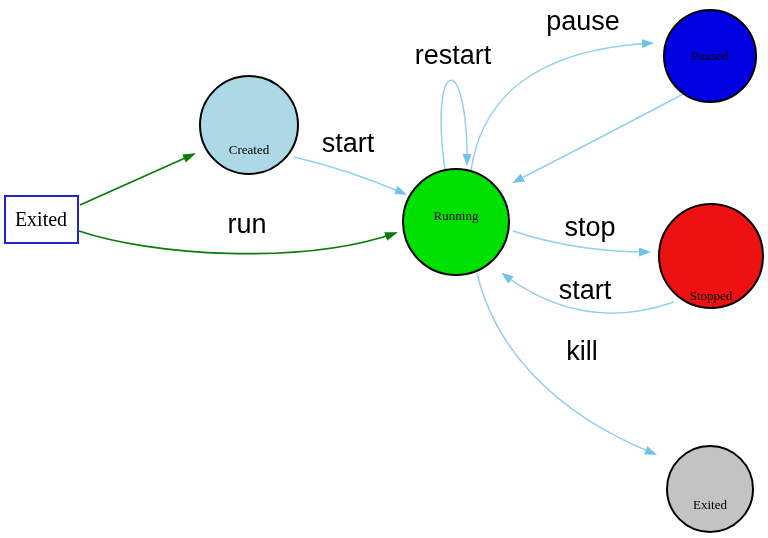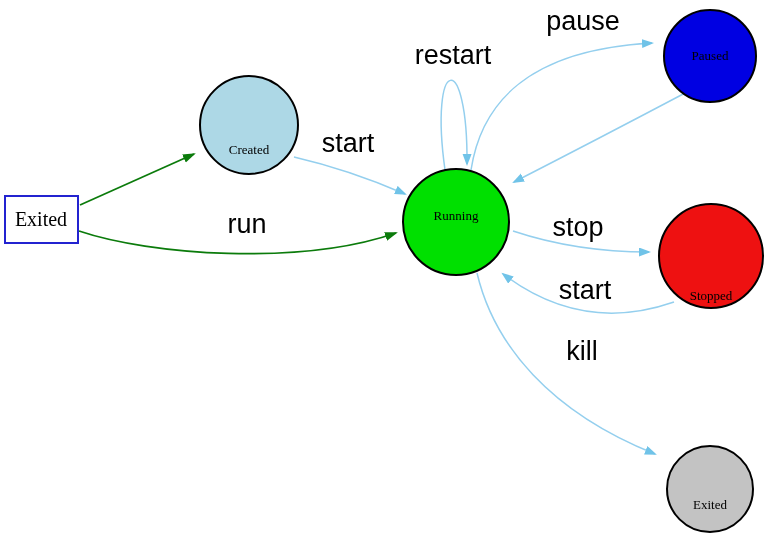--- a/index.html
+++ b/index.html
@@ -73,17 +73,17 @@
   <span class="label node-label" style="left:249px; top:125px;margin-top:25px;">Created</span>
   <span class="label node-label" style="left:456px; top:216px;">Running</span>
   <span class="label node-label" style="left:710px; top:56px;">Paused</span>
   <span class="label node-label" style="left:711px; top:256px;margin-top:40px;">Stopped</span>
   <span class="label node-label" style="left:710px; top:489px;margin-top:16px;">Exited</span>
 
   <span class="label edge-label" style="left:247px; top:224px;">run</span>
   <span class="label edge-label" style="left:348px; top:143px;">start</span>
   <span class="label edge-label" style="left:583px; top:21px;">pause</span>
   <span class="label edge-label" style="left:453px; top:55px;">restart</span>
-  <span class="label edge-label" style="left:578px; top:227px;">stop</span>
+  <span class="label edge-label" style="left:590px; top:227px;">stop</span>
   <span class="label edge-label" style="left:585px; top:290px;">start</span>
   <span class="label edge-label" style="left:582px; top:351px;">kill</span>
 
 </div>
 
 </body></html>

